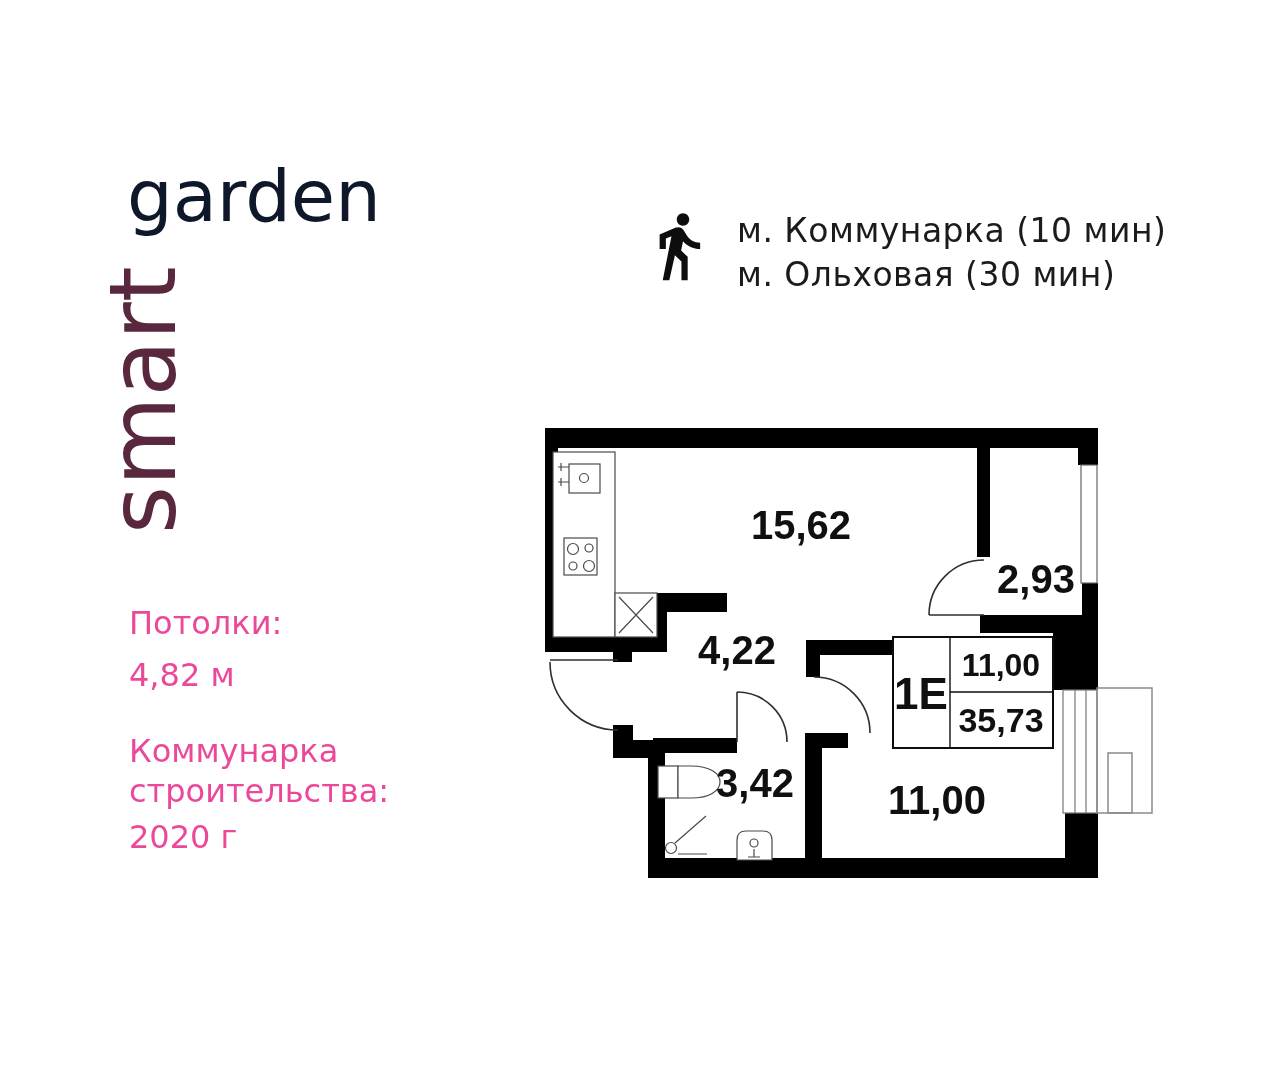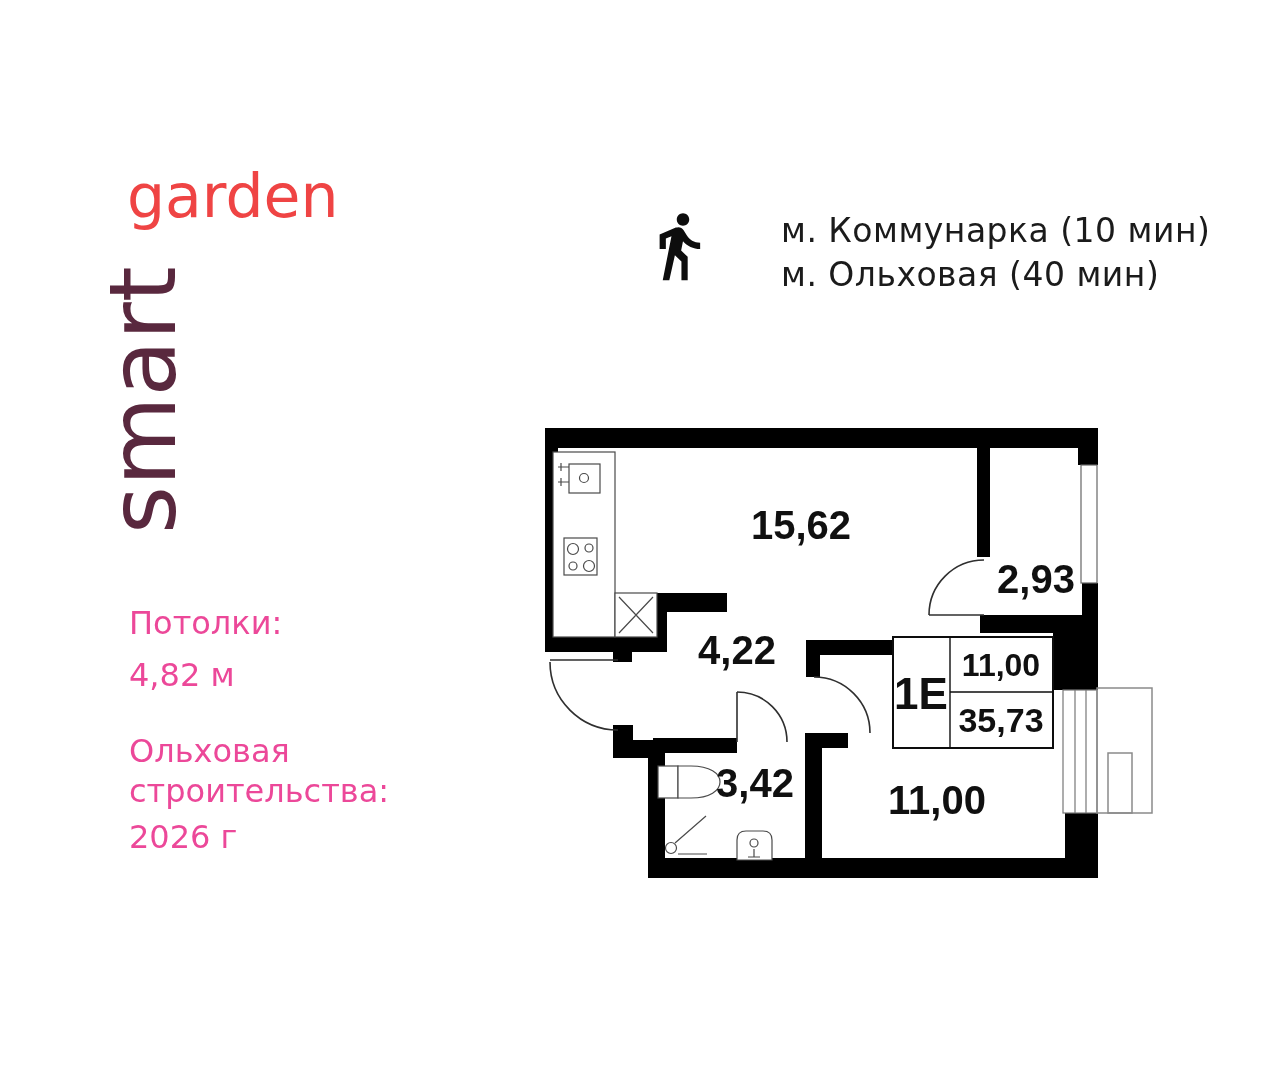--- a/index.html
+++ b/index.html
@@ -2,29 +2,29 @@
 <html><head>
 <meta charset="utf-8">
 <style>
   html,body{margin:0;padding:0;}
   body{
     width:1280px;height:1070px;position:relative;background:#ffffff;
     font-family:"DejaVu Sans",sans-serif;overflow:hidden;color:#1b1b1b;
   }
   .logo-garden{
     position:absolute;left:127px;top:150px;
-    font-size:60px;line-height:92px;color:#ef4444;letter-spacing:0;
+    font-size:72px;line-height:92px;color:#0f172a;letter-spacing:0;
   }
   .logo-smart{
     position:absolute;left:98px;top:534px;
     transform-origin:0 0;transform:rotate(-90deg);
     font-size:92px;line-height:92px;color:#59283e;letter-spacing:0;
   }
   .walk-icon{position:absolute;left:659px;top:212px;}
-  .transit-line{position:absolute;left:781px;font-size:33px;line-height:38px;color:#1b1b1b;letter-spacing:0.5px;}
+  .transit-line{position:absolute;left:737px;font-size:33px;line-height:38px;color:#1b1b1b;letter-spacing:0.5px;}
   .transit-line.l1{top:212px;}
   .transit-line.l2{top:256px;}
   .info{position:absolute;left:129px;font-size:32px;line-height:38px;color:#ec4899;}
   .info.ceiling-label{top:604px;}
   .info.ceiling-value{top:656px;}
   .info.compl-1{top:732px;}
   .info.compl-2{top:772px;}
   .info.compl-value{top:818px;}
   .plan{position:absolute;left:540px;top:420px;}
   .plan text{
@@ -43,27 +43,27 @@
 </head>
 <body>
 
 <div class="logo-garden">garden</div>
 <div class="logo-smart">smart</div>
 
 <svg class="walk-icon" width="48" height="70" viewBox="5.8 1.2 15.4 22.3" preserveAspectRatio="xMidYMid meet">
   <path fill="#0d0d0d" d="M13.5 5.5c1.1 0 2-.9 2-2s-.9-2-2-2-2 .9-2 2 .9 2 2 2zM9.8 8.9L7 23h2.1l1.8-8 2.1 2v6h2v-7.5l-2.1-2 .6-3C14.8 12 16.8 13 19 13v-2c-1.9 0-3.5-1-4.3-2.4l-1-1.6c-.4-.6-1-1-1.7-1-.3 0-.5.1-.8.1L6 8.3V13h2V9.6l1.8-.7"></path>
 </svg>
 <div class="transit-line l1">м. Коммунарка (10 мин)</div>
-<div class="transit-line l2">м. Ольховая (40 мин)</div>
+<div class="transit-line l2">м. Ольховая (30 мин)</div>
 
 <div class="info ceiling-label">Потолки:</div>
 <div class="info ceiling-value">4,82 м</div>
-<div class="info compl-1">Ольховая</div>
+<div class="info compl-1">Коммунарка</div>
 <div class="info compl-2">строительства:</div>
-<div class="info compl-value">2026 г</div>
+<div class="info compl-value">2020 г</div>
 
 <svg class="plan" width="630" height="465" viewBox="540 420 630 465">
 
   <g fill="#000000" stroke="none">
     <rect x="545" y="428" width="537" height="20"></rect>
     <rect x="1078" y="428" width="20" height="37"></rect>
     <rect x="545" y="448" width="13" height="204"></rect>
     <rect x="545" y="637" width="120" height="15"></rect>
     <rect x="613" y="652" width="19" height="10"></rect>
     <rect x="613" y="725" width="20" height="33"></rect>

